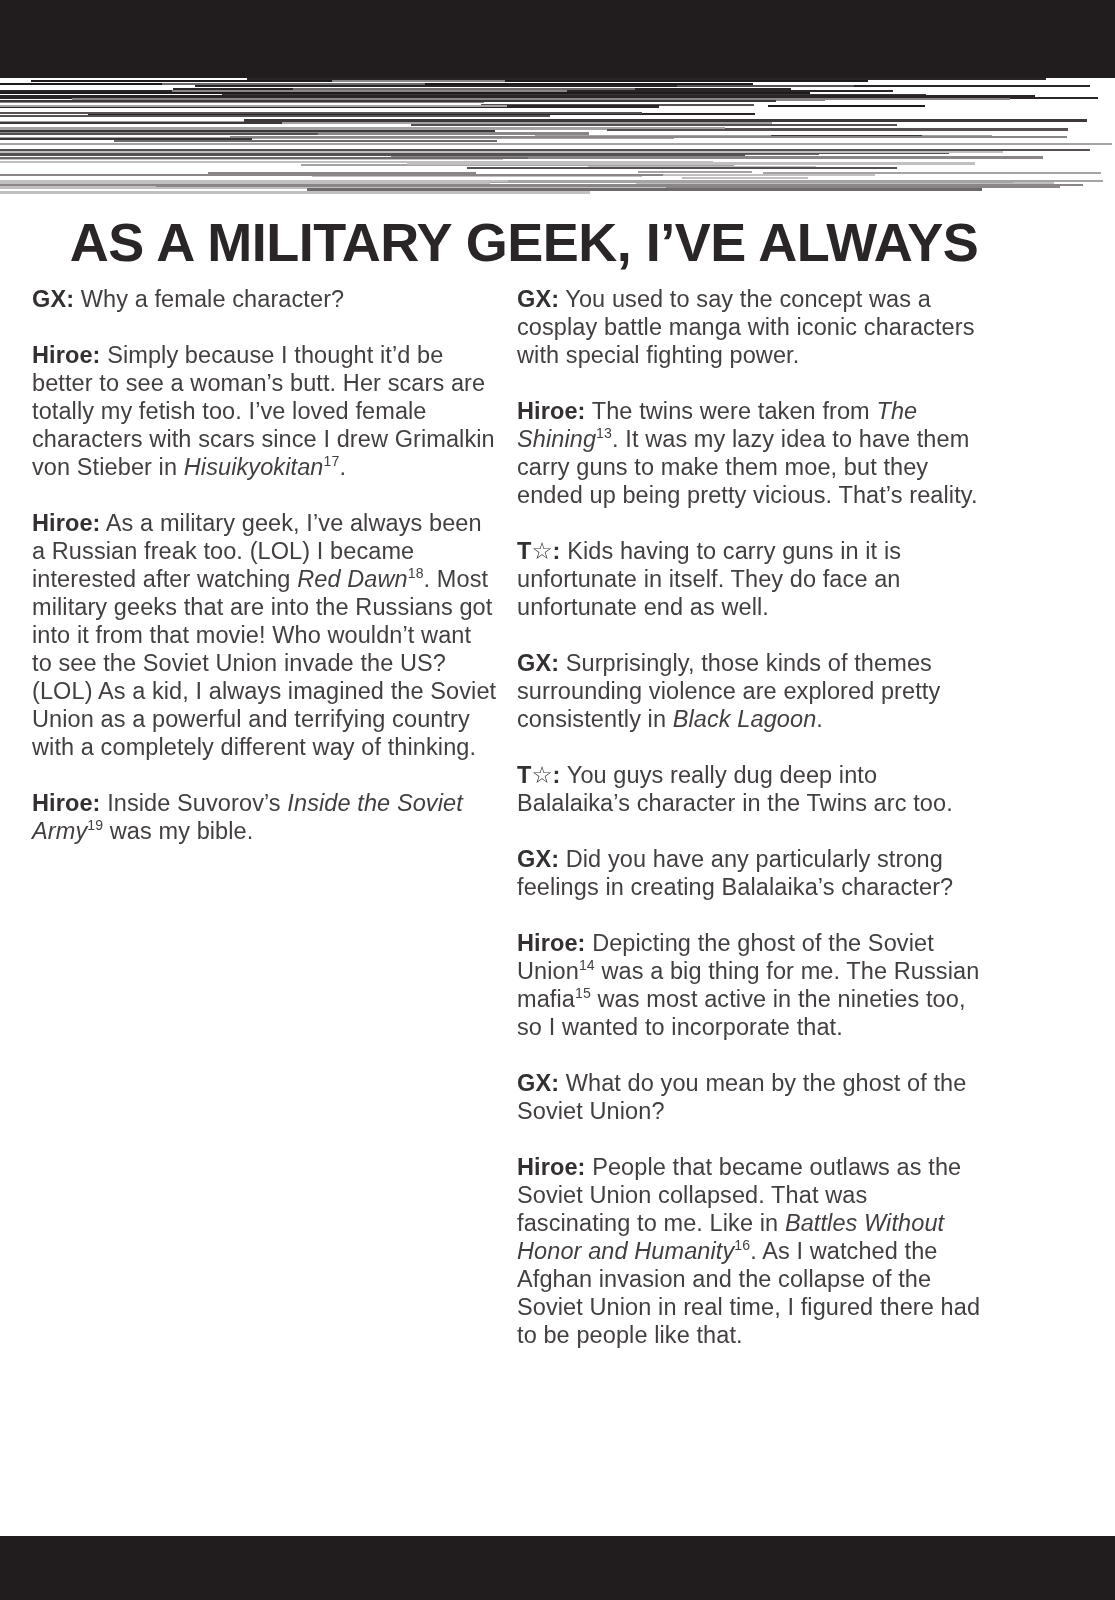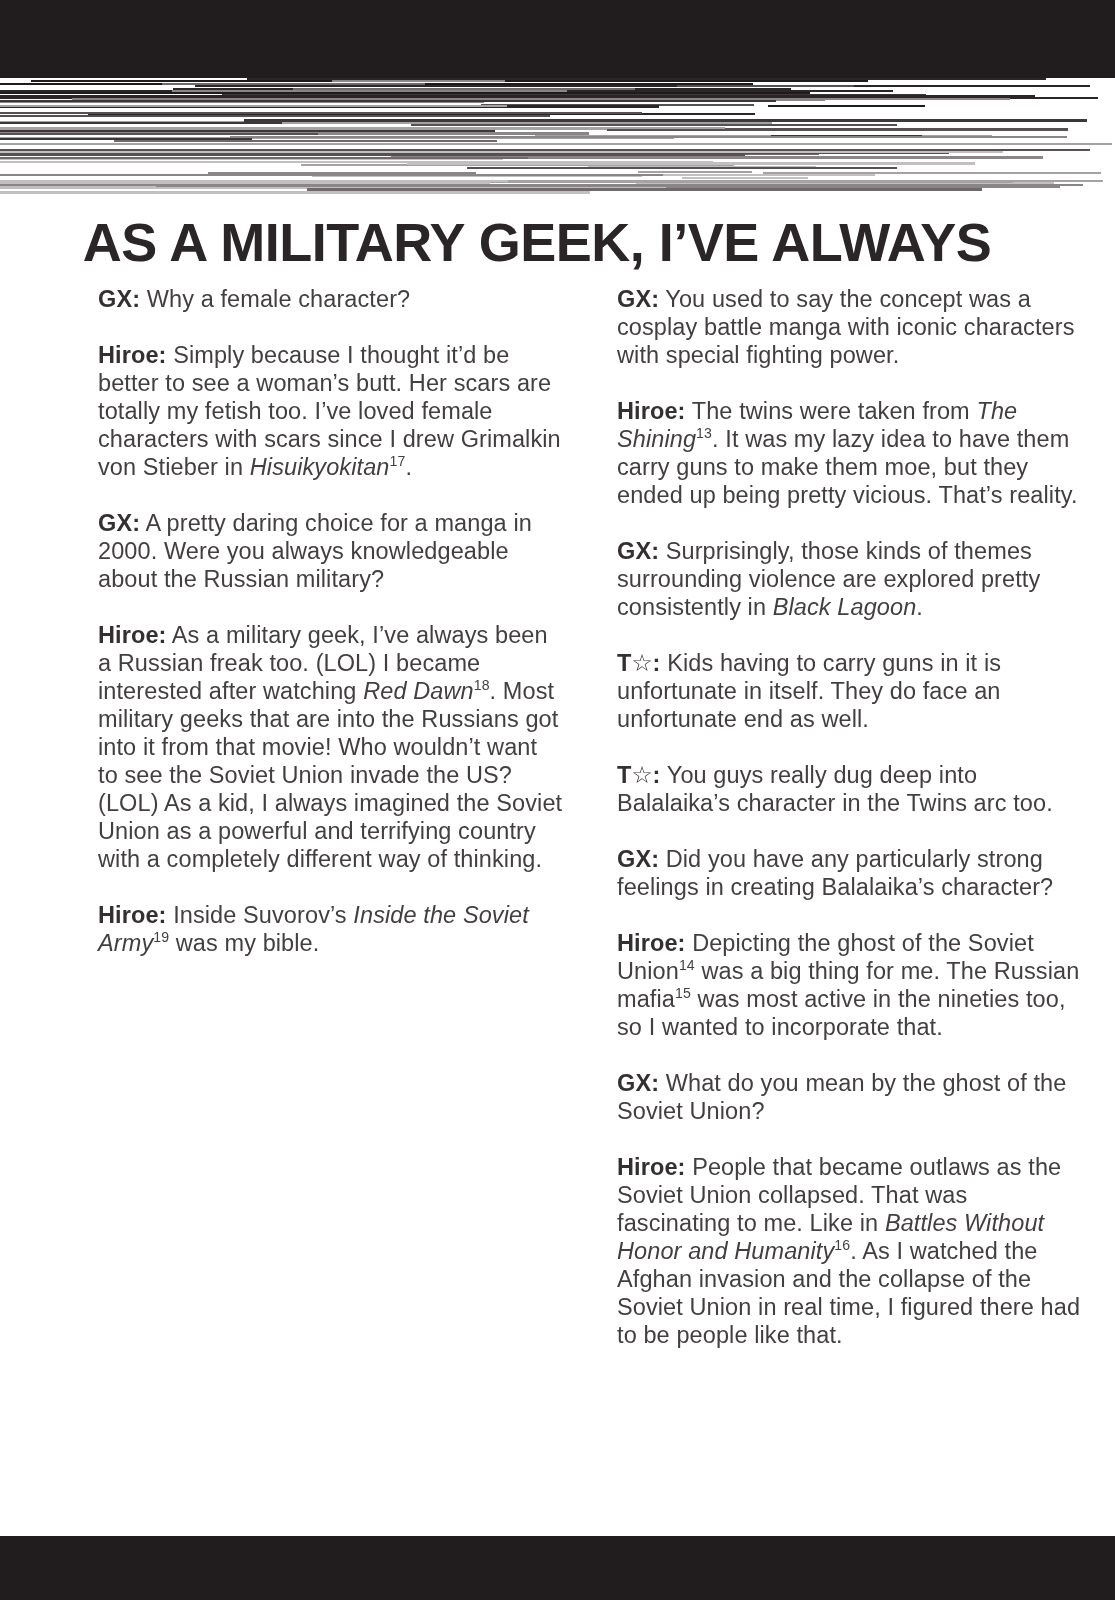--- a/index.html
+++ b/index.html
@@ -20,38 +20,37 @@
     overflow: hidden;
     margin: 0 auto;
   }
   .top-black {
     width: 100%;
     height: 78px;
     background: var(--bar-black, #211c1d);
   }
   .glitch { display: block; background: var(--paper, #ffffff); }
   .content {
-    padding-left: 58px;
+    padding-left: 32px;
     width: 1016px;
   }
   .headline {
     margin: 12px 0 0 0;
     text-align: center;
     font-weight: bold;
     font-size: 54px;
     line-height: 69px;
     letter-spacing: -0.5px;
     color: var(--headline-ink, #2a2526);
   }
   .headline .hl { display: block; white-space: nowrap; }
   .columns {
     display: flex;
-    gap: 54px;
+    gap: 20px;
     margin-top: 8px;
-    margin-left: 40px;
   }
   .col { flex: 0 0 465px; width: 465px; }
   .para {
     font-size: 23.5px;
     line-height: 28px;
     color: var(--body-ink, #433f40);
     margin: 0 0 28px 0;
     letter-spacing: 0.1px;
   }
   .seg-bold { font-weight: bold; color: var(--speaker-ink, #343031); }
@@ -166,29 +165,28 @@
 
   <div class="content">
     <h1 class="headline">
       <span class="hl">AS A MILITARY GEEK, I’VE ALWAYS</span>
     </h1>
 
     <main class="columns">
       <section class="col">
           <p class="para"><span class="seg-bold">GX:</span><span class="seg-normal"> Why a female character?</span></p>
           <p class="para"><span class="seg-bold">Hiroe:</span><span class="seg-normal"> Simply because I thought it’d be better to see a woman’s butt. Her scars are totally my fetish too. I’ve loved female characters with scars since I drew Grimalkin von Stieber in </span><span class="seg-italic">Hisuikyokitan</span><sup class="footnote">17</sup><span class="seg-normal">.</span></p>
-          <p class="para"><span class="seg-bold">GX:</span><span class="seg-normal"> A pretty daring choice for a manga in 2000. Were you always knowledgeable about the Russian military?</span></p>
           <p class="para"><span class="seg-bold">Hiroe:</span><span class="seg-normal"> As a military geek, I’ve always been a Russian freak too. (LOL) I became interested after watching </span><span class="seg-italic">Red Dawn</span><sup class="footnote">18</sup><span class="seg-normal">. Most military geeks that are into the Russians got into it from that movie! Who wouldn’t want to see the Soviet Union invade the US? (LOL) As a kid, I always imagined the Soviet Union as a powerful and terrifying country with a completely different way of thinking.</span></p>
           <p class="para"><span class="seg-bold">Hiroe:</span><span class="seg-normal"> Inside Suvorov’s </span><span class="seg-italic">Inside the Soviet Army</span><sup class="footnote">19</sup><span class="seg-normal"> was my bible.</span></p>
         </section>
       <section class="col">
           <p class="para"><span class="seg-bold">GX:</span><span class="seg-normal"> You used to say the concept was a cosplay battle manga with iconic characters with special fighting power.</span></p>
           <p class="para"><span class="seg-bold">Hiroe:</span><span class="seg-normal"> The twins were taken from </span><span class="seg-italic">The Shining</span><sup class="footnote">13</sup><span class="seg-normal">. It was my lazy idea to have them carry guns to make them moe, but they ended up being pretty vicious. That’s reality.</span></p>
+          <p class="para"><span class="seg-bold">T☆:</span><span class="seg-normal"> Kids having to carry guns in it is unfortunate in itself. They do face an unfortunate end as well.</span></p>
           <p class="para"><span class="seg-bold">GX:</span><span class="seg-normal"> Surprisingly, those kinds of themes surrounding violence are explored pretty consistently in </span><span class="seg-italic">Black Lagoon</span><span class="seg-normal">.</span></p>
-          <p class="para"><span class="seg-bold">T☆:</span><span class="seg-normal"> Kids having to carry guns in it is unfortunate in itself. They do face an unfortunate end as well.</span></p>
           <p class="para"><span class="seg-bold">T☆:</span><span class="seg-normal"> You guys really dug deep into Balalaika’s character in the Twins arc too.</span></p>
           <p class="para"><span class="seg-bold">GX:</span><span class="seg-normal"> Did you have any particularly strong feelings in creating Balalaika’s character?</span></p>
           <p class="para"><span class="seg-bold">Hiroe:</span><span class="seg-normal"> Depicting the ghost of the Soviet Union</span><sup class="footnote">14</sup><span class="seg-normal"> was a big thing for me. The Russian mafia</span><sup class="footnote">15</sup><span class="seg-normal"> was most active in the nineties too, so I wanted to incorporate that.</span></p>
           <p class="para"><span class="seg-bold">GX:</span><span class="seg-normal"> What do you mean by the ghost of the Soviet Union?</span></p>
           <p class="para"><span class="seg-bold">Hiroe:</span><span class="seg-normal"> People that became outlaws as the Soviet Union collapsed. That was fascinating to me. Like in </span><span class="seg-italic">Battles Without Honor and Humanity</span><sup class="footnote">16</sup><span class="seg-normal">. As I watched the Afghan invasion and the collapse of the Soviet Union in real time, I figured there had to be people like that.</span></p>
         </section>
     </main>
   </div>
 
   <div class="bottom-black"></div>

